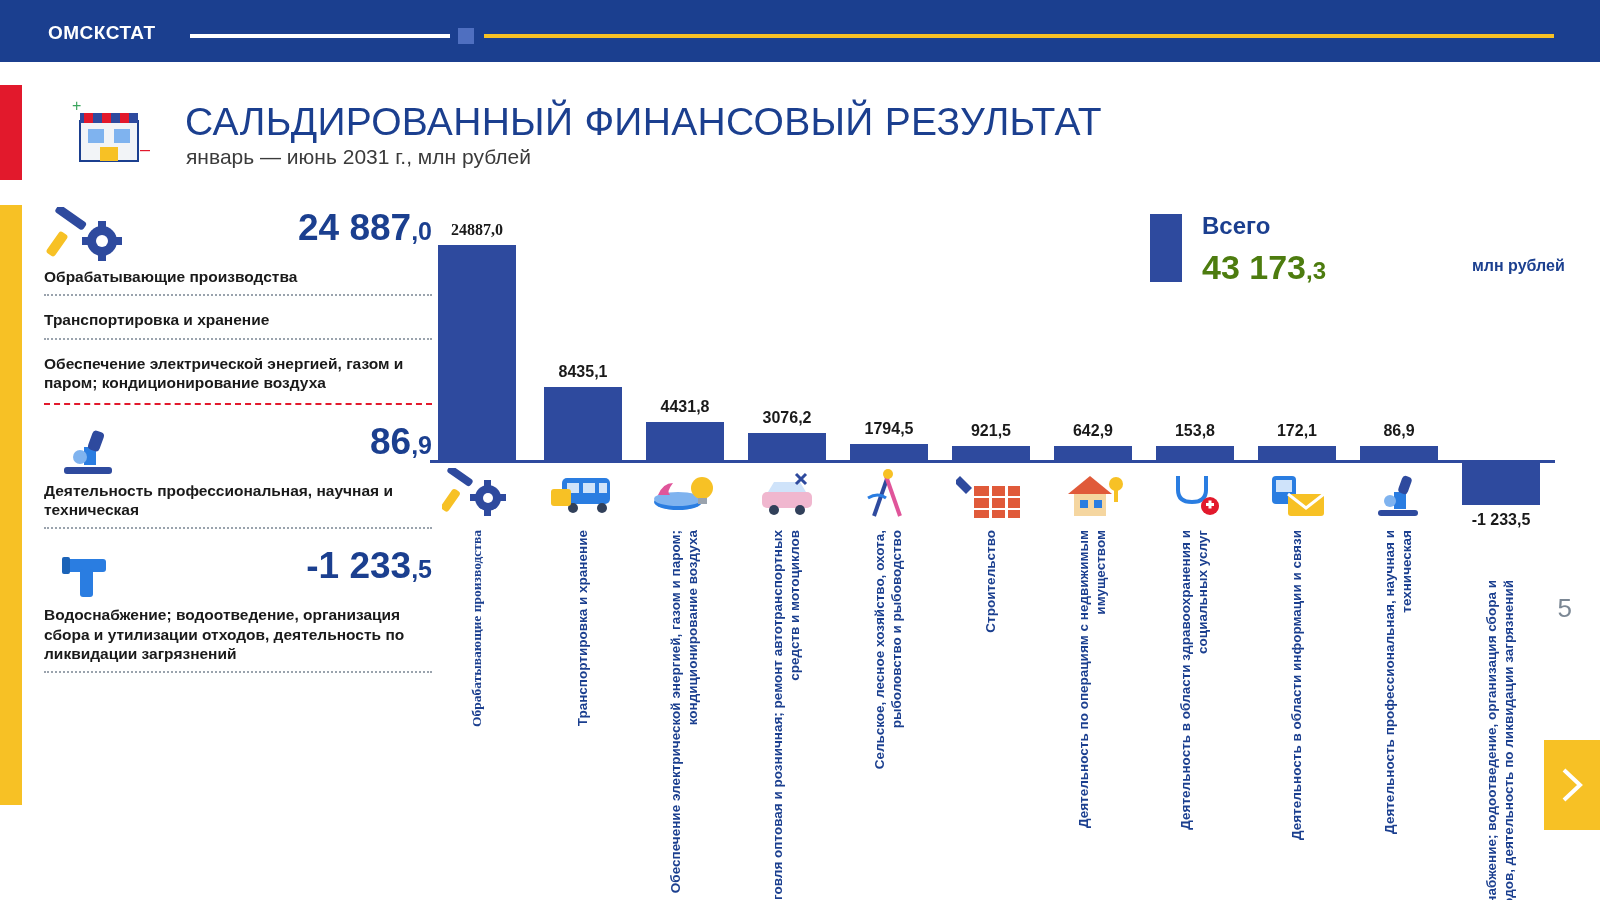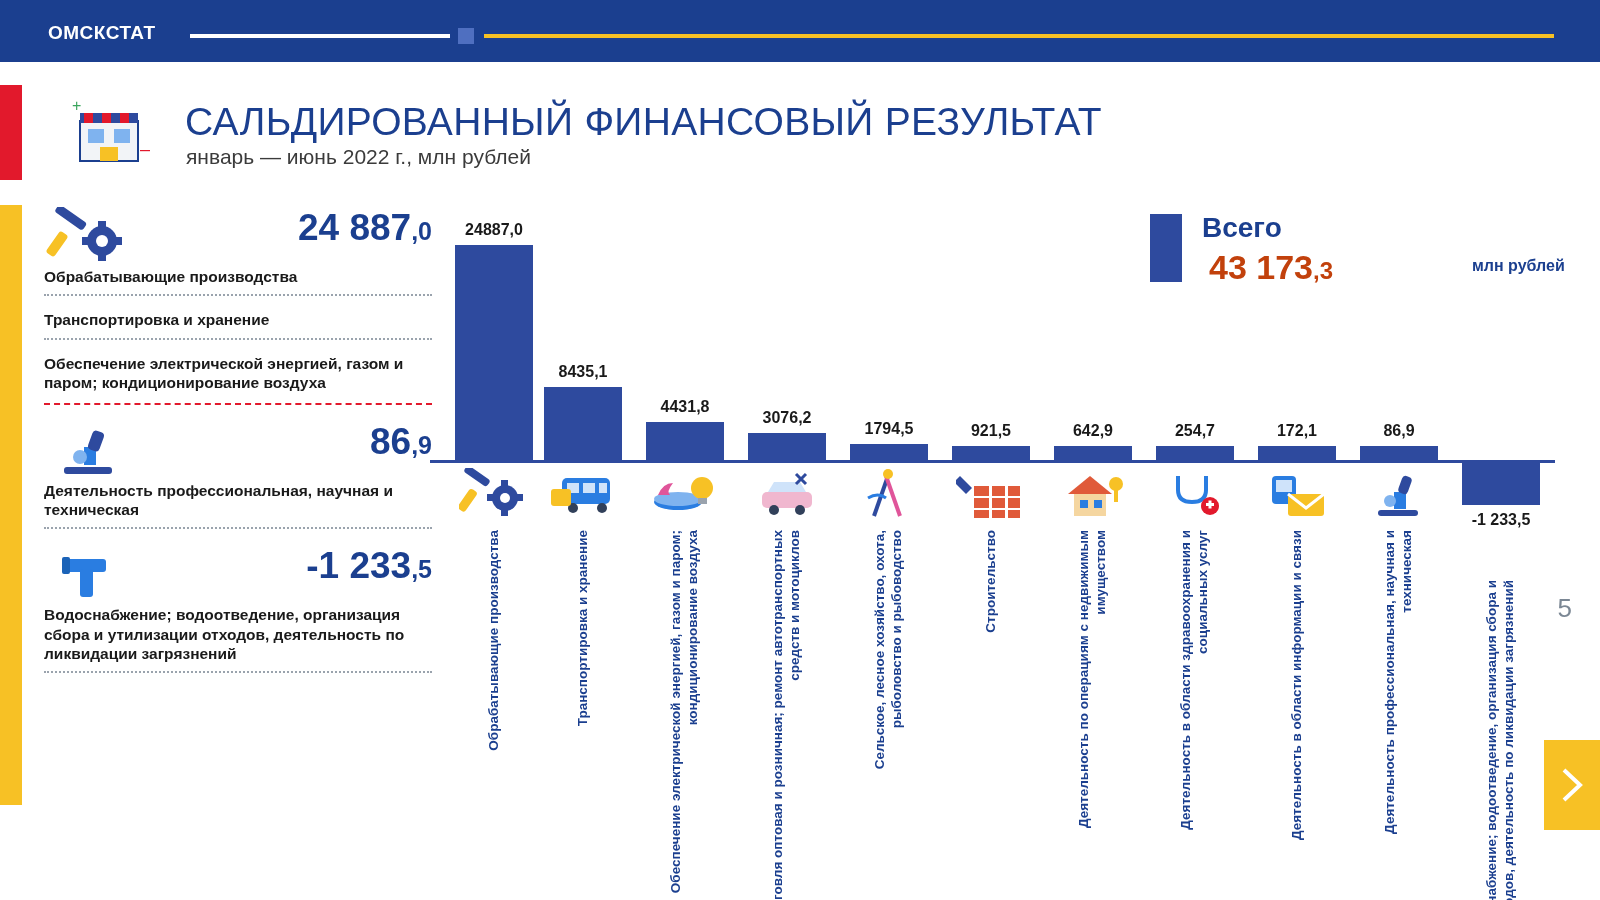--- a/index.html
+++ b/index.html
@@ -117,25 +117,25 @@
   .total {
     position: absolute; left: 1150px; top: 212px;
     width: 400px; height: 80px;
   }
   .total-swatch {
     position: absolute; left: 0; top: 2px;
     width: 32px; height: 68px; background: #2e4a9e;
   }
   .total-label {
     position: absolute; left: 52px; top: 0px;
-    color: #1b3f8f; font-size: 28px; font-weight: bold;
+    color: #1b3f8f; font-size: 24px; font-weight: bold;
   }
   .total-value {
-    position: absolute; left: 59px; top: 36px;
-    color: #c2410c; font-size: 34px; font-weight: bold;
+    position: absolute; left: 52px; top: 36px;
+    color: #4d7c0f; font-size: 34px; font-weight: bold;
     white-space: nowrap;
   }
   .total-value .dec { font-size: 24px; }
   .total-unit {
     position: absolute; left: 322px; top: 45px;
     color: #1b3f8f; font-size: 16px; font-weight: bold;
     white-space: nowrap;
   }
 
   
@@ -230,21 +230,21 @@
       <rect x="40" y="18" width="9" height="10" fill="#e2192c"></rect>
       <rect x="58" y="18" width="9" height="10" fill="#e2192c"></rect>
       <rect x="26" y="34" width="16" height="14" fill="#7fb3ef"></rect>
       <rect x="52" y="34" width="16" height="14" fill="#7fb3ef"></rect>
       <rect x="38" y="52" width="18" height="14" fill="#f7c125"></rect>
       <text x="10" y="16" font-size="16" fill="#3ba55d" font-family="Liberation Sans">+</text>
       <text x="78" y="60" font-size="18" fill="#e2192c" font-family="Liberation Sans">–</text>
     </svg>
   </div>
   <div class="title-main">САЛЬДИРОВАННЫЙ ФИНАНСОВЫЙ РЕЗУЛЬТАТ</div>
-  <div class="title-sub">январь — июнь 2022 г., млн рублей</div>
+  <div class="title-sub">январь — июнь 2031 г., млн рублей</div>
 
   <div class="left-panel">
 
     <div class="hl">
       <div class="hl-row">
         <div class="hl-icon">
           <svg width="92" height="58" viewBox="0 0 92 58">
             <rect x="10" y="6" width="34" height="9" rx="3" fill="#2e4a9e" transform="rotate(35 27 10)"></rect>
             <rect x="8" y="24" width="10" height="26" rx="3" fill="#f7c125" transform="rotate(35 13 37)"></rect>
             <circle cx="58" cy="34" r="15" fill="#2e4a9e"></circle>
@@ -315,21 +315,21 @@
     <div class="total-label">Всего</div>
     <div class="total-value">
       <span>43 173</span><span class="dec">,3</span>
     </div>
     <div class="total-unit">млн рублей</div>
   </div>
 
   <div class="chart">
     <div class="baseline"></div>
     <div id="cols">
-        <div class="col" style="left: 21px;">
+        <div class="col" style="left: 4px; font-family: Liberation Serif, serif;">
           <div class="bar" style="background: rgb(46, 74, 158); top: 45px; height: 215px;"></div>
           <div class="val" style="top: 21px;">24887,0</div>
           <div class="cat-icon"><svg width="70" height="54" viewBox="0 0 70 54">
               <rect x="4" y="4" width="28" height="8" rx="3" fill="#2e4a9e" transform="rotate(35 18 8)"></rect>
               <rect x="4" y="20" width="9" height="24" rx="3" fill="#f7c125" transform="rotate(35 8 32)"></rect>
               <circle cx="46" cy="30" r="13" fill="#2e4a9e"></circle>
               <circle cx="46" cy="30" r="5" fill="#fff"></circle>
               <rect x="42" y="12" width="7" height="7" fill="#2e4a9e"></rect>
               <rect x="42" y="41" width="7" height="7" fill="#2e4a9e"></rect>
               <rect x="28" y="26" width="7" height="7" fill="#2e4a9e"></rect>
@@ -407,21 +407,21 @@
               <rect x="16" y="26" width="32" height="22" fill="#f5d6a0"></rect>
               <rect x="22" y="32" width="8" height="8" fill="#2a7de1"></rect>
               <rect x="36" y="32" width="8" height="8" fill="#2a7de1"></rect>
               <circle cx="58" cy="16" r="7" fill="#f7c125"></circle>
               <rect x="56" y="20" width="4" height="14" fill="#f7c125"></rect>
             </svg></div>
           <div class="cat">Деятельность по операциям с недвижимым имуществом</div>
         </div>
         <div class="col" style="left: 722px;">
           <div class="bar" style="background: rgb(46, 74, 158); top: 246px; height: 14px;"></div>
-          <div class="val" style="top: 222px;">254,7</div>
+          <div class="val" style="top: 222px;">153,8</div>
           <div class="cat-icon"><svg width="70" height="54" viewBox="0 0 70 54">
               <path d="M18 8 v14 q0 12 14 12 q14 0 14 -12 v-14" stroke="#2a7de1" stroke-width="4" fill="none"></path>
               <circle cx="50" cy="38" r="9" fill="#e2192c"></circle>
               <rect x="46" y="35" width="8" height="3" fill="#fff"></rect>
               <rect x="48.5" y="32.5" width="3" height="8" fill="#fff"></rect>
             </svg></div>
           <div class="cat">Деятельность в области здравоохранения и социальных услуг</div>
         </div>
         <div class="col" style="left: 824px;">
           <div class="bar" style="background: rgb(46, 74, 158); top: 246px; height: 14px;"></div>

